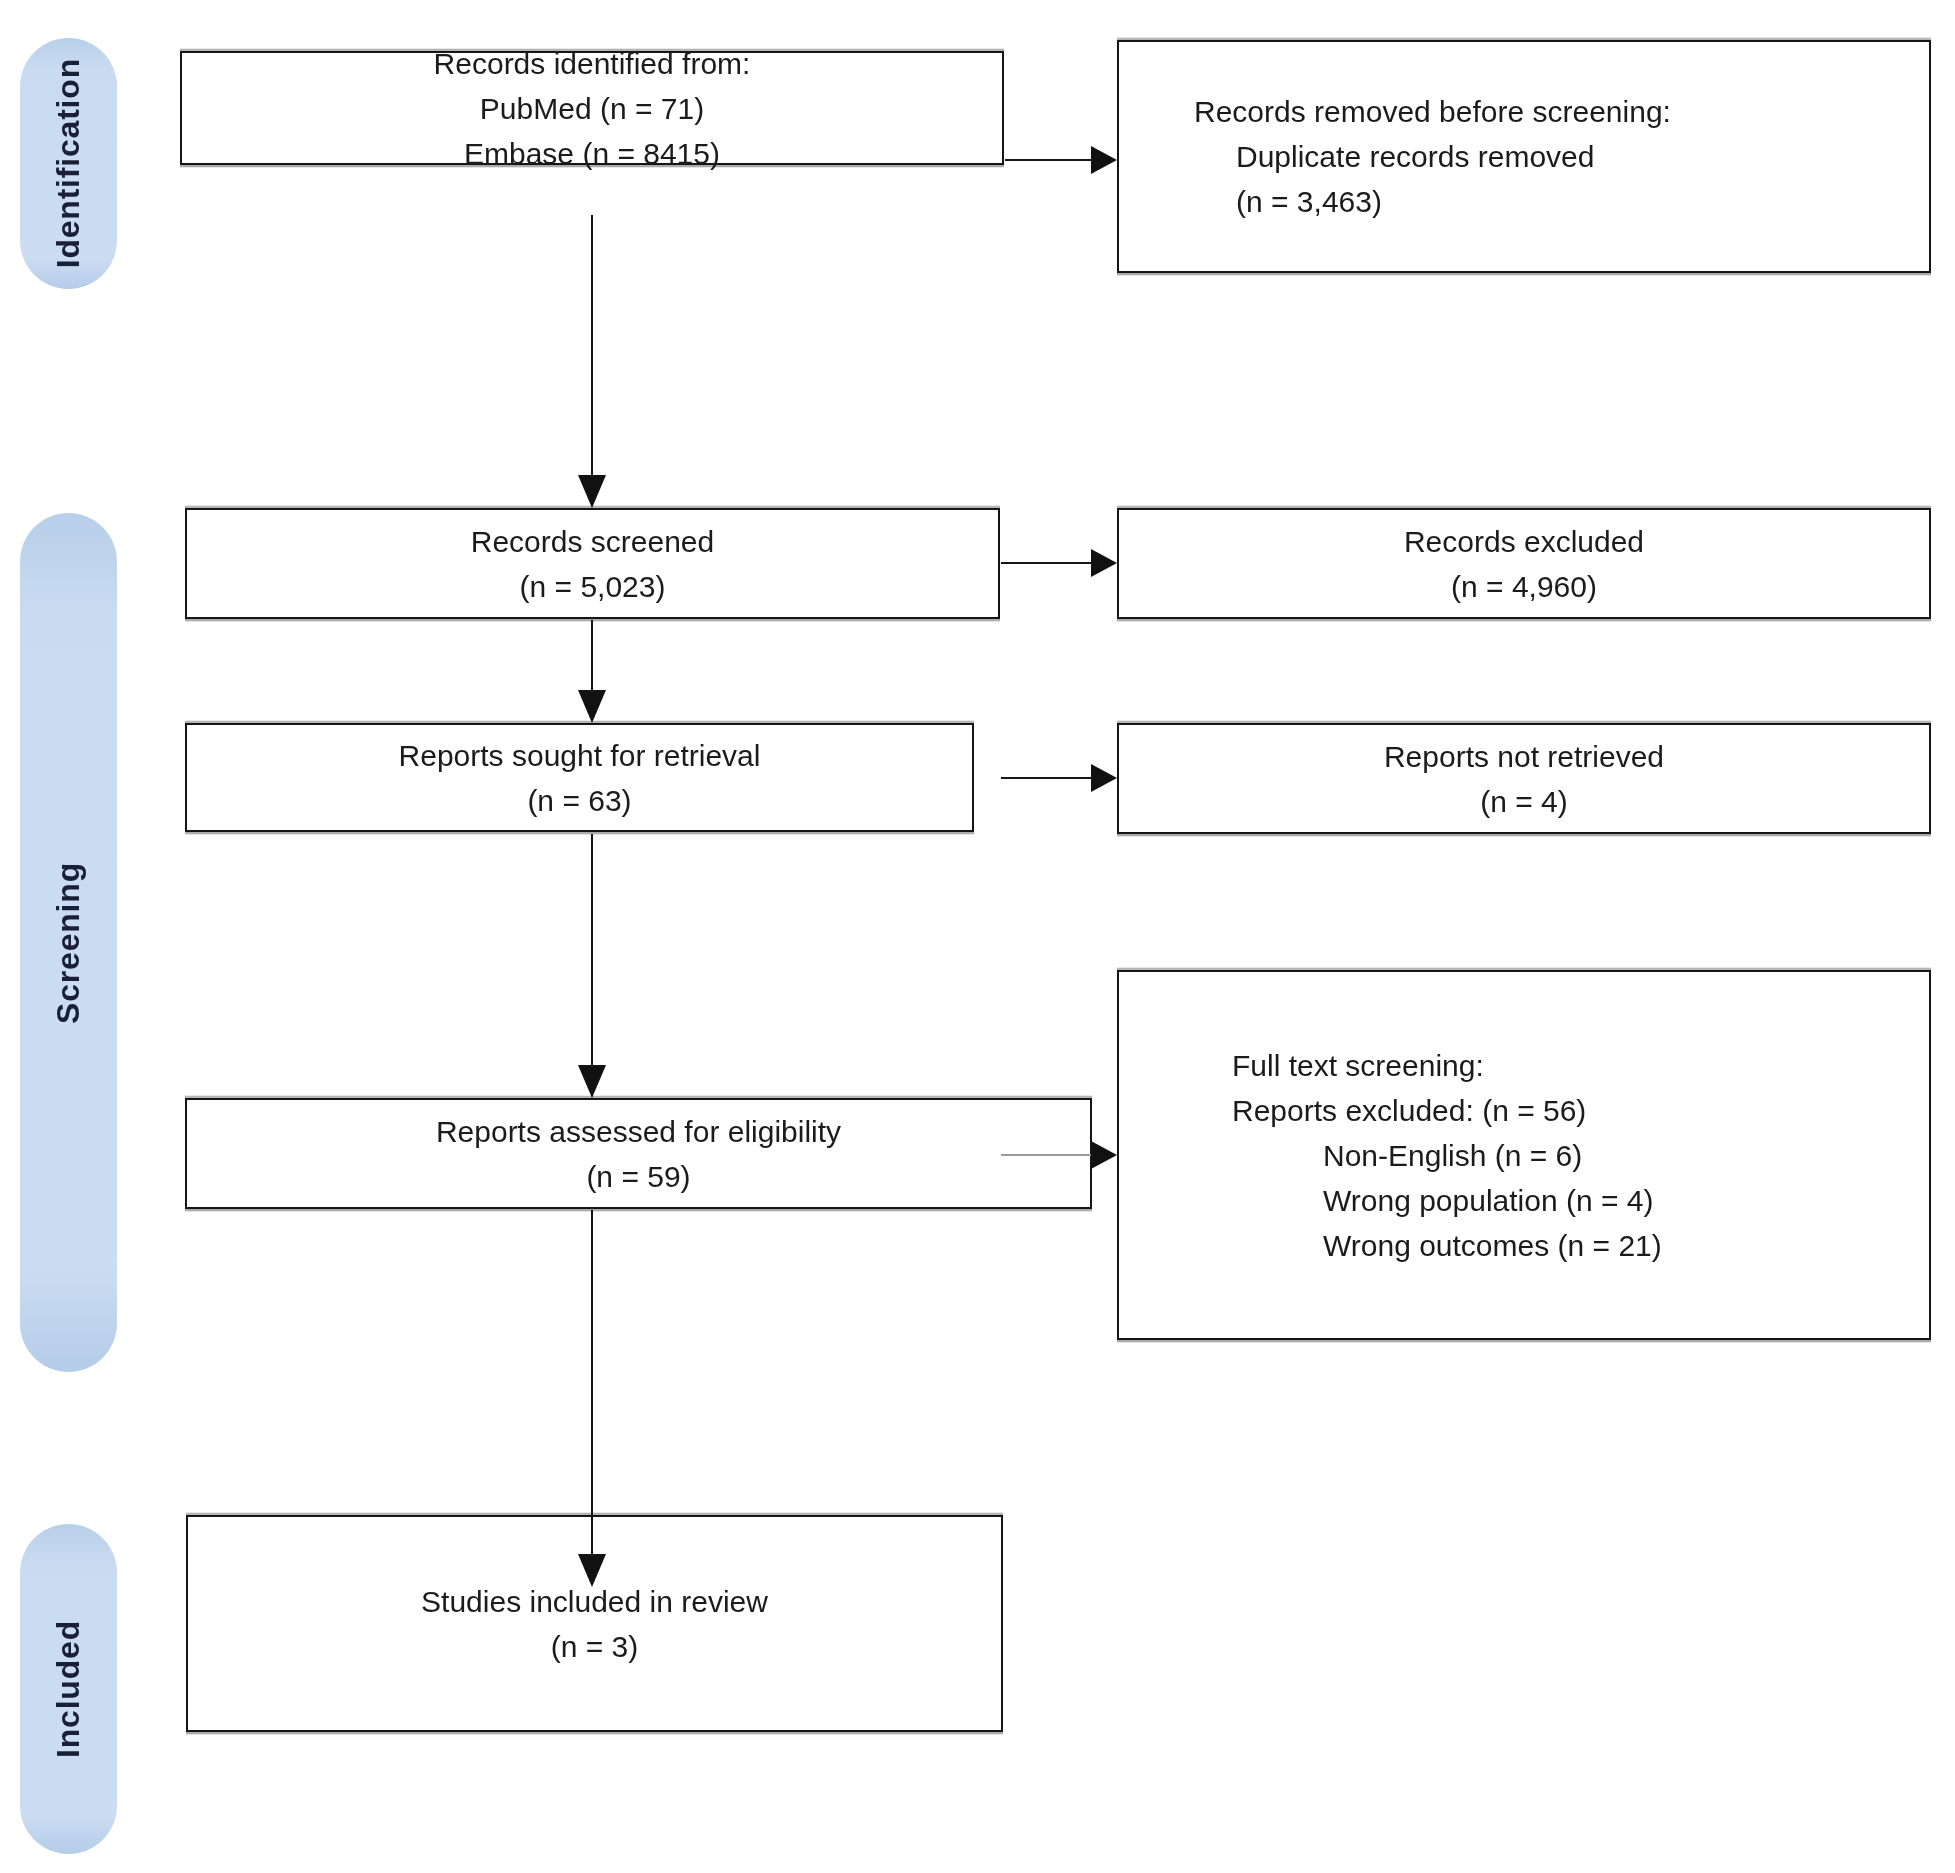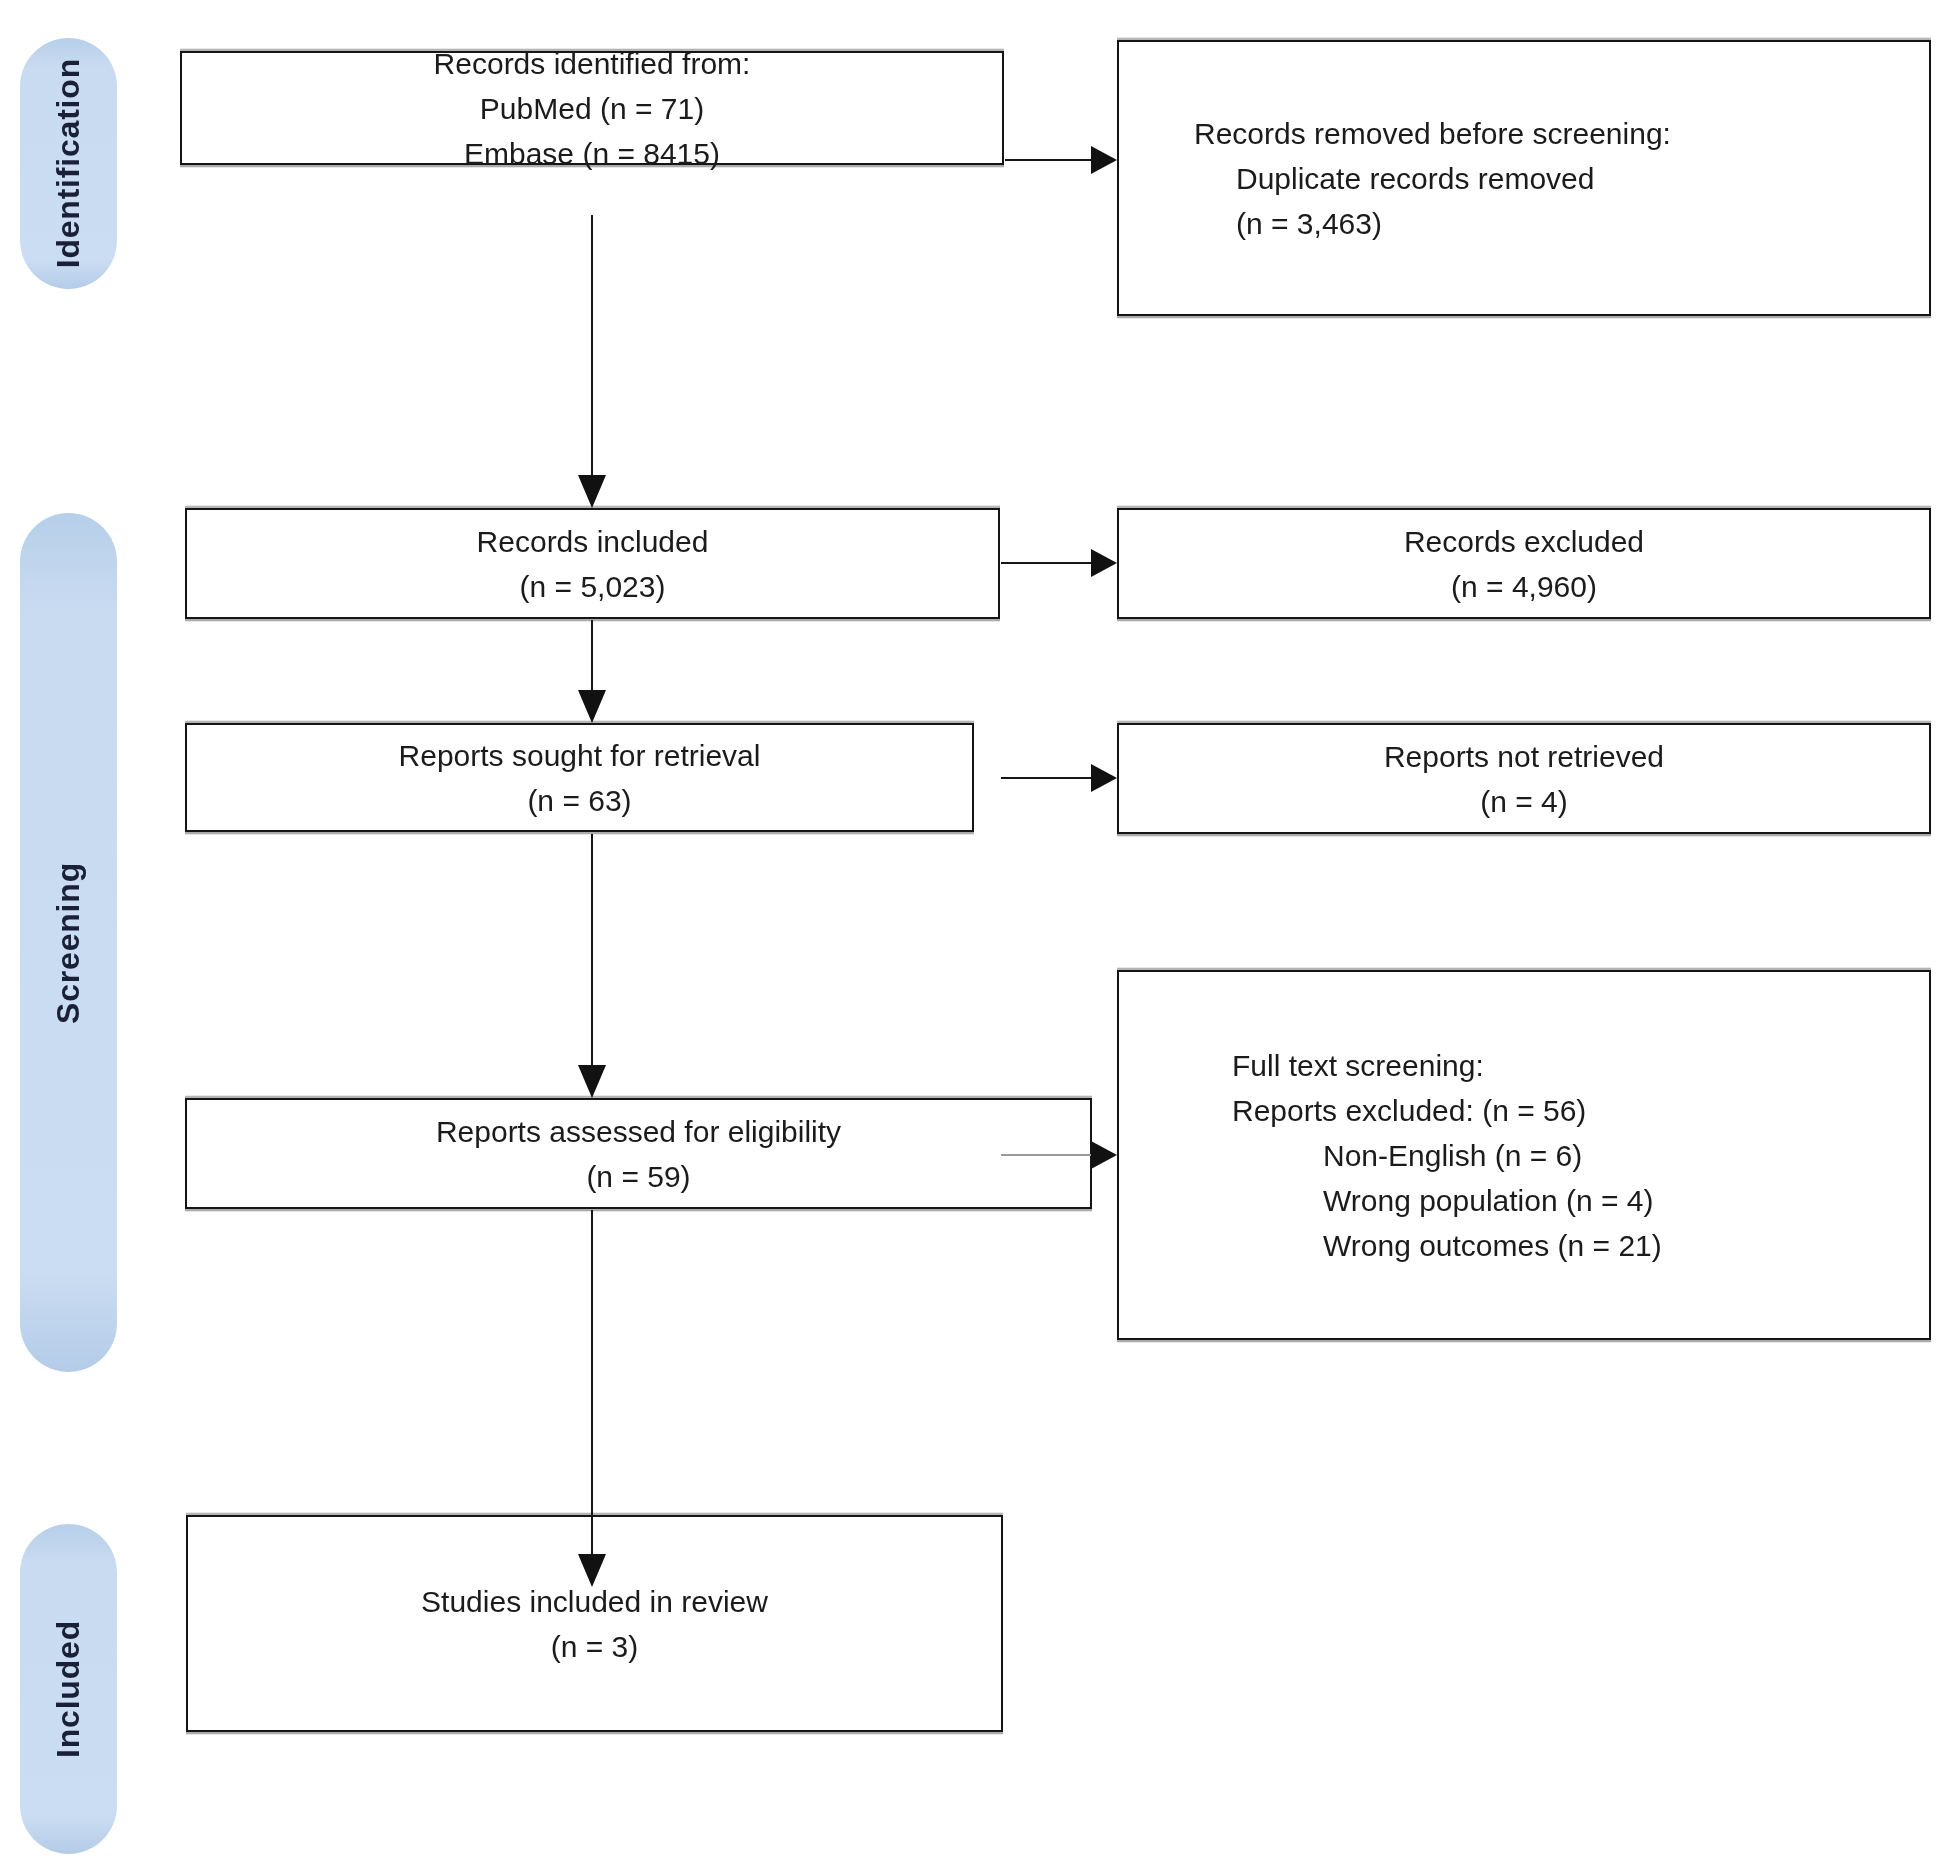--- a/index.html
+++ b/index.html
@@ -92,28 +92,28 @@
   <div class="pill" style="left:20.4px; top:1524px; width:97px; height:330px;">
     <span class="vtext">Included</span>
   </div>
 
   <div class="box center" style="left:180px; top:51px; width:824px; height:114px;">
     <div>Records identified from:</div>
     <div>PubMed (n = 71)</div>
     <div>Embase (n = 8415)</div>
   </div>
 
-  <div class="box left" style="left:1117px; top:40px; width:814px; height:276px; padding-left:75px;">
+  <div class="box left" style="left:1117px; top:40px; width:814px; height:233px; padding-left:75px;">
     <div>Records removed before screening:</div>
     <div class="indent">Duplicate records removed</div>
     <div class="indent">(n = 3,463)</div>
   </div>
 
   <div class="box center" style="left:185px; top:508px; width:815px; height:111px;">
-    <div>Records included</div>
+    <div>Records screened</div>
     <div>(n = 5,023)</div>
   </div>
 
   <div class="box center" style="left:1117px; top:508px; width:814px; height:111px;">
     <div>Records excluded</div>
     <div>(n = 4,960)</div>
   </div>
 
   <div class="box center" style="left:185px; top:723px; width:789px; height:109px;">
     <div>Reports sought for retrieval</div>

